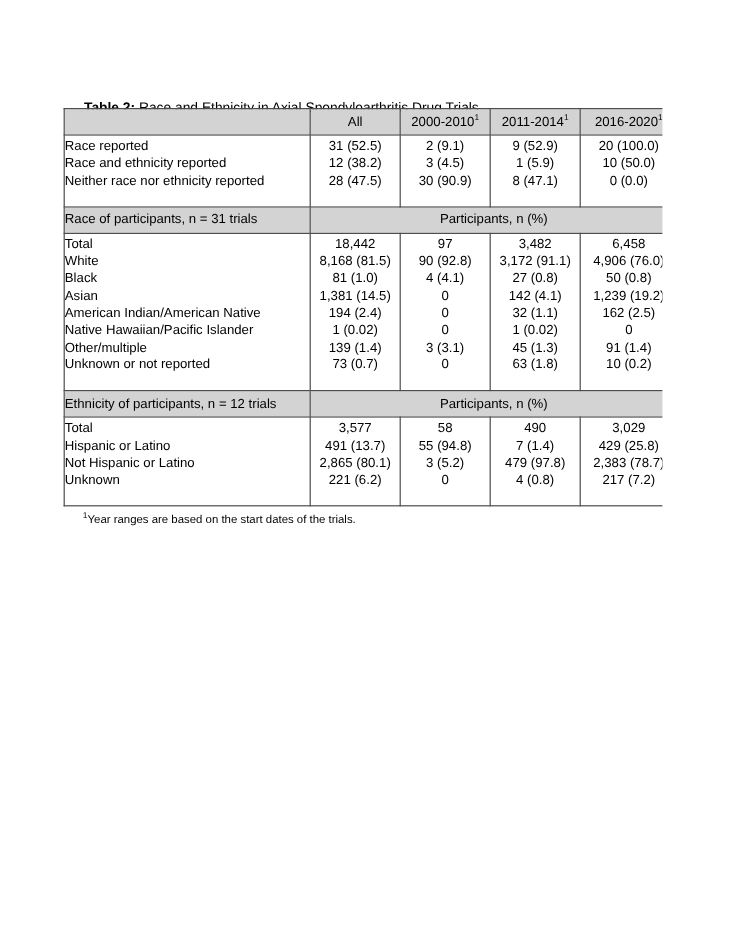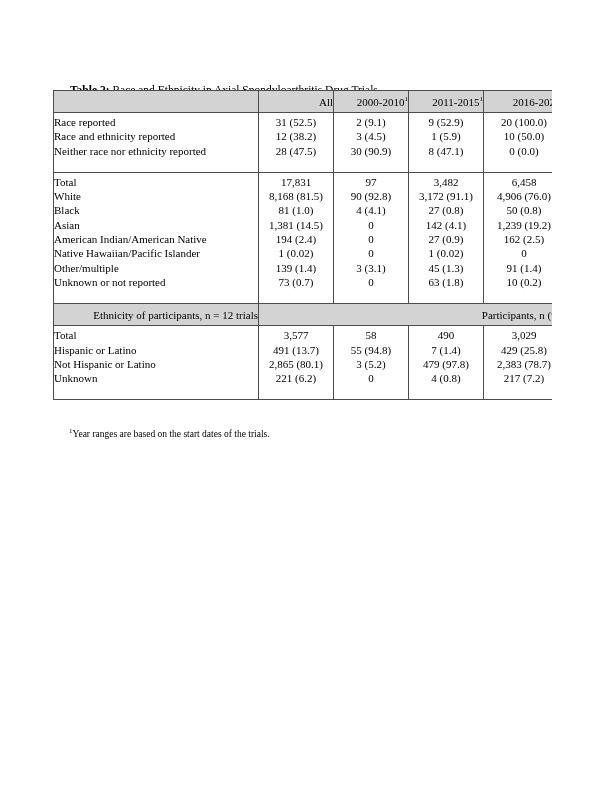--- a/index.html
+++ b/index.html
@@ -5,21 +5,21 @@
   html, body {
     margin: 0;
     padding: 0;
     background: #ffffff;
   }
   .page {
     position: relative;
     width: 552px;
     height: 792px;
     background: var(--page-bg, #ffffff);
-    font-family: Liberation Serif, serif;
+    font-family: Liberation Sans, sans-serif;
     color: var(--text, #000000);
     overflow: hidden;
   }
   .caption {
     position: absolute;
     left: 70px;
     top: 71px;
     font-size: 11.5px;
     line-height: 14px;
     white-space: nowrap;
@@ -36,21 +36,21 @@
   }
   table.main td {
     border: 1px solid var(--border, #4d4d4d);
     padding: 0;
     vertical-align: middle;
     overflow: hidden;
   }
   td.gray { background: var(--section-bg, #d3d3d3); }
   td.label { text-align: left; padding-left: 5px; padding-right: 3px; }
   td.center { text-align: center; }
-  tr.simple td { height: 21px; text-align: right; }
+  tr.simple td { height: 21px; }
   tr.group td {
     vertical-align: top;
     padding-top: 2px;
     padding-bottom: 14px;
   }
   .line {
     line-height: 14.3px;
     height: 14.3px;
     white-space: nowrap;
   }
@@ -81,21 +81,21 @@
       <col style="width:75px">
       <col style="width:75px">
       <col style="width:75px">
       <col style="width:81px">
     </colgroup>
     <tbody id="table-body">
         <tr class="simple">
           <td class="label gray"></td>
           <td class="center gray"><span>All</span></td>
           <td class="center gray"><span>2000-2010</span><sup>1</sup></td>
-          <td class="center gray"><span>2011-2015</span><sup>1</sup></td>
+          <td class="center gray"><span>2011-2014</span><sup>1</sup></td>
           <td class="center gray"><span>2016-2020</span><sup>1</sup></td>
         </tr>
         <tr class="group">
           <td class="label">
             <div class="line">Race reported</div>
             <div class="line">Race and ethnicity reported</div>
             <div class="line">Neither race nor ethnicity reported</div>
           </td>
           <td class="center">
             <div class="line">31 (52.5)</div>
@@ -110,34 +110,38 @@
           <td class="center">
             <div class="line">9 (52.9)</div>
             <div class="line">1 (5.9)</div>
             <div class="line">8 (47.1)</div>
           </td>
           <td class="center">
             <div class="line">20 (100.0)</div>
             <div class="line">10 (50.0)</div>
             <div class="line">0 (0.0)</div>
           </td>
+        </tr>
+        <tr class="simple">
+          <td class="label gray">Race of participants, n = 31 trials</td>
+          <td class="center gray" colspan="4">Participants, n (%)</td>
         </tr>
         <tr class="group">
           <td class="label">
             <div class="line">Total</div>
             <div class="line">White</div>
             <div class="line">Black</div>
             <div class="line">Asian</div>
             <div class="line">American Indian/American Native</div>
             <div class="line">Native Hawaiian/Pacific Islander</div>
             <div class="line">Other/multiple</div>
             <div class="line">Unknown or not reported</div>
           </td>
           <td class="center">
-            <div class="line">17,831</div>
+            <div class="line">18,442</div>
             <div class="line">8,168 (81.5)</div>
             <div class="line">81 (1.0)</div>
             <div class="line">1,381 (14.5)</div>
             <div class="line">194 (2.4)</div>
             <div class="line">1 (0.02)</div>
             <div class="line">139 (1.4)</div>
             <div class="line">73 (0.7)</div>
           </td>
           <td class="center">
             <div class="line">97</div>
@@ -147,21 +151,21 @@
             <div class="line">0</div>
             <div class="line">0</div>
             <div class="line">3 (3.1)</div>
             <div class="line">0</div>
           </td>
           <td class="center">
             <div class="line">3,482</div>
             <div class="line">3,172 (91.1)</div>
             <div class="line">27 (0.8)</div>
             <div class="line">142 (4.1)</div>
-            <div class="line">27 (0.9)</div>
+            <div class="line">32 (1.1)</div>
             <div class="line">1 (0.02)</div>
             <div class="line">45 (1.3)</div>
             <div class="line">63 (1.8)</div>
           </td>
           <td class="center">
             <div class="line">6,458</div>
             <div class="line">4,906 (76.0)</div>
             <div class="line">50 (0.8)</div>
             <div class="line">1,239 (19.2)</div>
             <div class="line">162 (2.5)</div>

